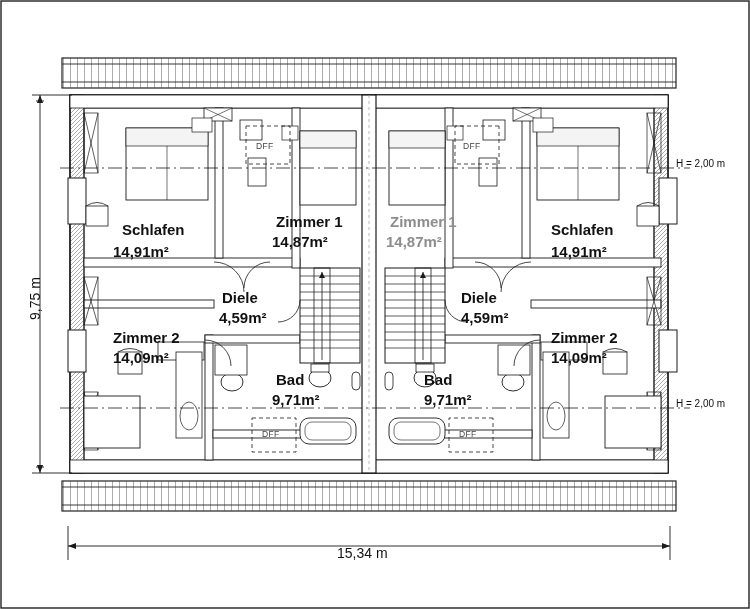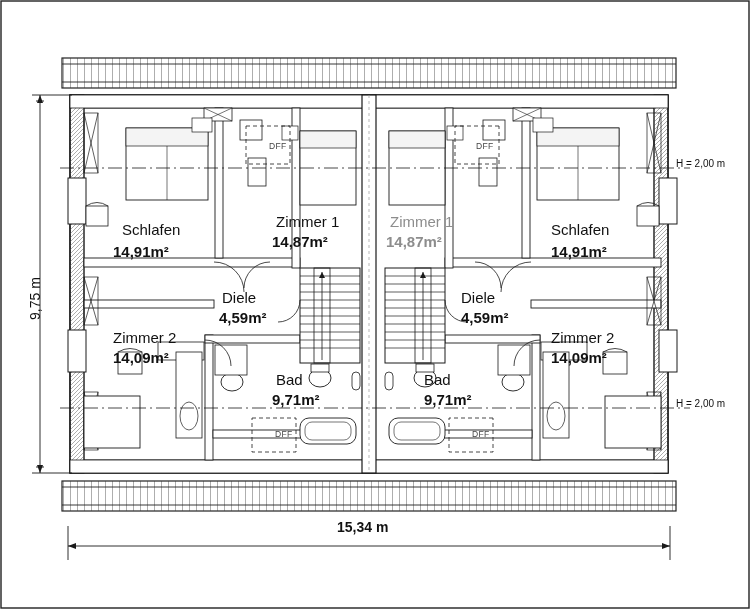--- a/index.html
+++ b/index.html
@@ -14,34 +14,34 @@
   #plan{
     position:absolute;left:0;top:0;width:750px;height:609px;
   }
   .txt{
     position:absolute;
     font-family:"Liberation Sans", sans-serif;
     white-space:nowrap;
     line-height:1.05;
   }
   .room-name{
-    font-size:15px;font-weight:normal;color:#111;
+    font-size:15px;font-weight:bold;color:#111;
   }
   .room-area{
     font-size:15px;font-weight:bold;color:#111;
   }
   .room-name.grey,.room-area.grey{color:#8d8d8d;}
   .dim{
     font-size:14px;font-weight:normal;color:#111;
   }
   .height-label{
     font-size:10px;color:#111;text-align:right;
   }
   .dff{
-    font-size:8.5px;color:#444;letter-spacing:.3px;margin-left:13px;
+    font-size:8.5px;color:#444;letter-spacing:.3px;
   }
   .rot{
     transform:rotate(-90deg);
     transform-origin:left top;
   }
 </style>
 </head>
 <body>
 
 <svg id="plan" viewBox="0 0 750 609" xmlns="http://www.w3.org/2000/svg">
@@ -354,13 +354,13 @@
 
 <div class="txt dff" style="left:256px;top:142px;">DFF</div>
 <div class="txt dff" style="left:463px;top:142px;">DFF</div>
 <div class="txt dff" style="left:262px;top:430px;">DFF</div>
 <div class="txt dff" style="left:459px;top:430px;">DFF</div>
 
 <div class="txt height-label" style="left:676px;top:159px;">H = 2,00 m</div>
 <div class="txt height-label" style="left:676px;top:399px;">H = 2,00 m</div>
 
 <div class="txt dim rot" style="left:28px;top:320px;">9,75 m</div>
-<div class="txt dim" style="left:337px;top:520px;font-weight:bold;">15,34 m</div>
+<div class="txt dim" style="left:337px;top:546px;">15,34 m</div>
 
 </body></html>

